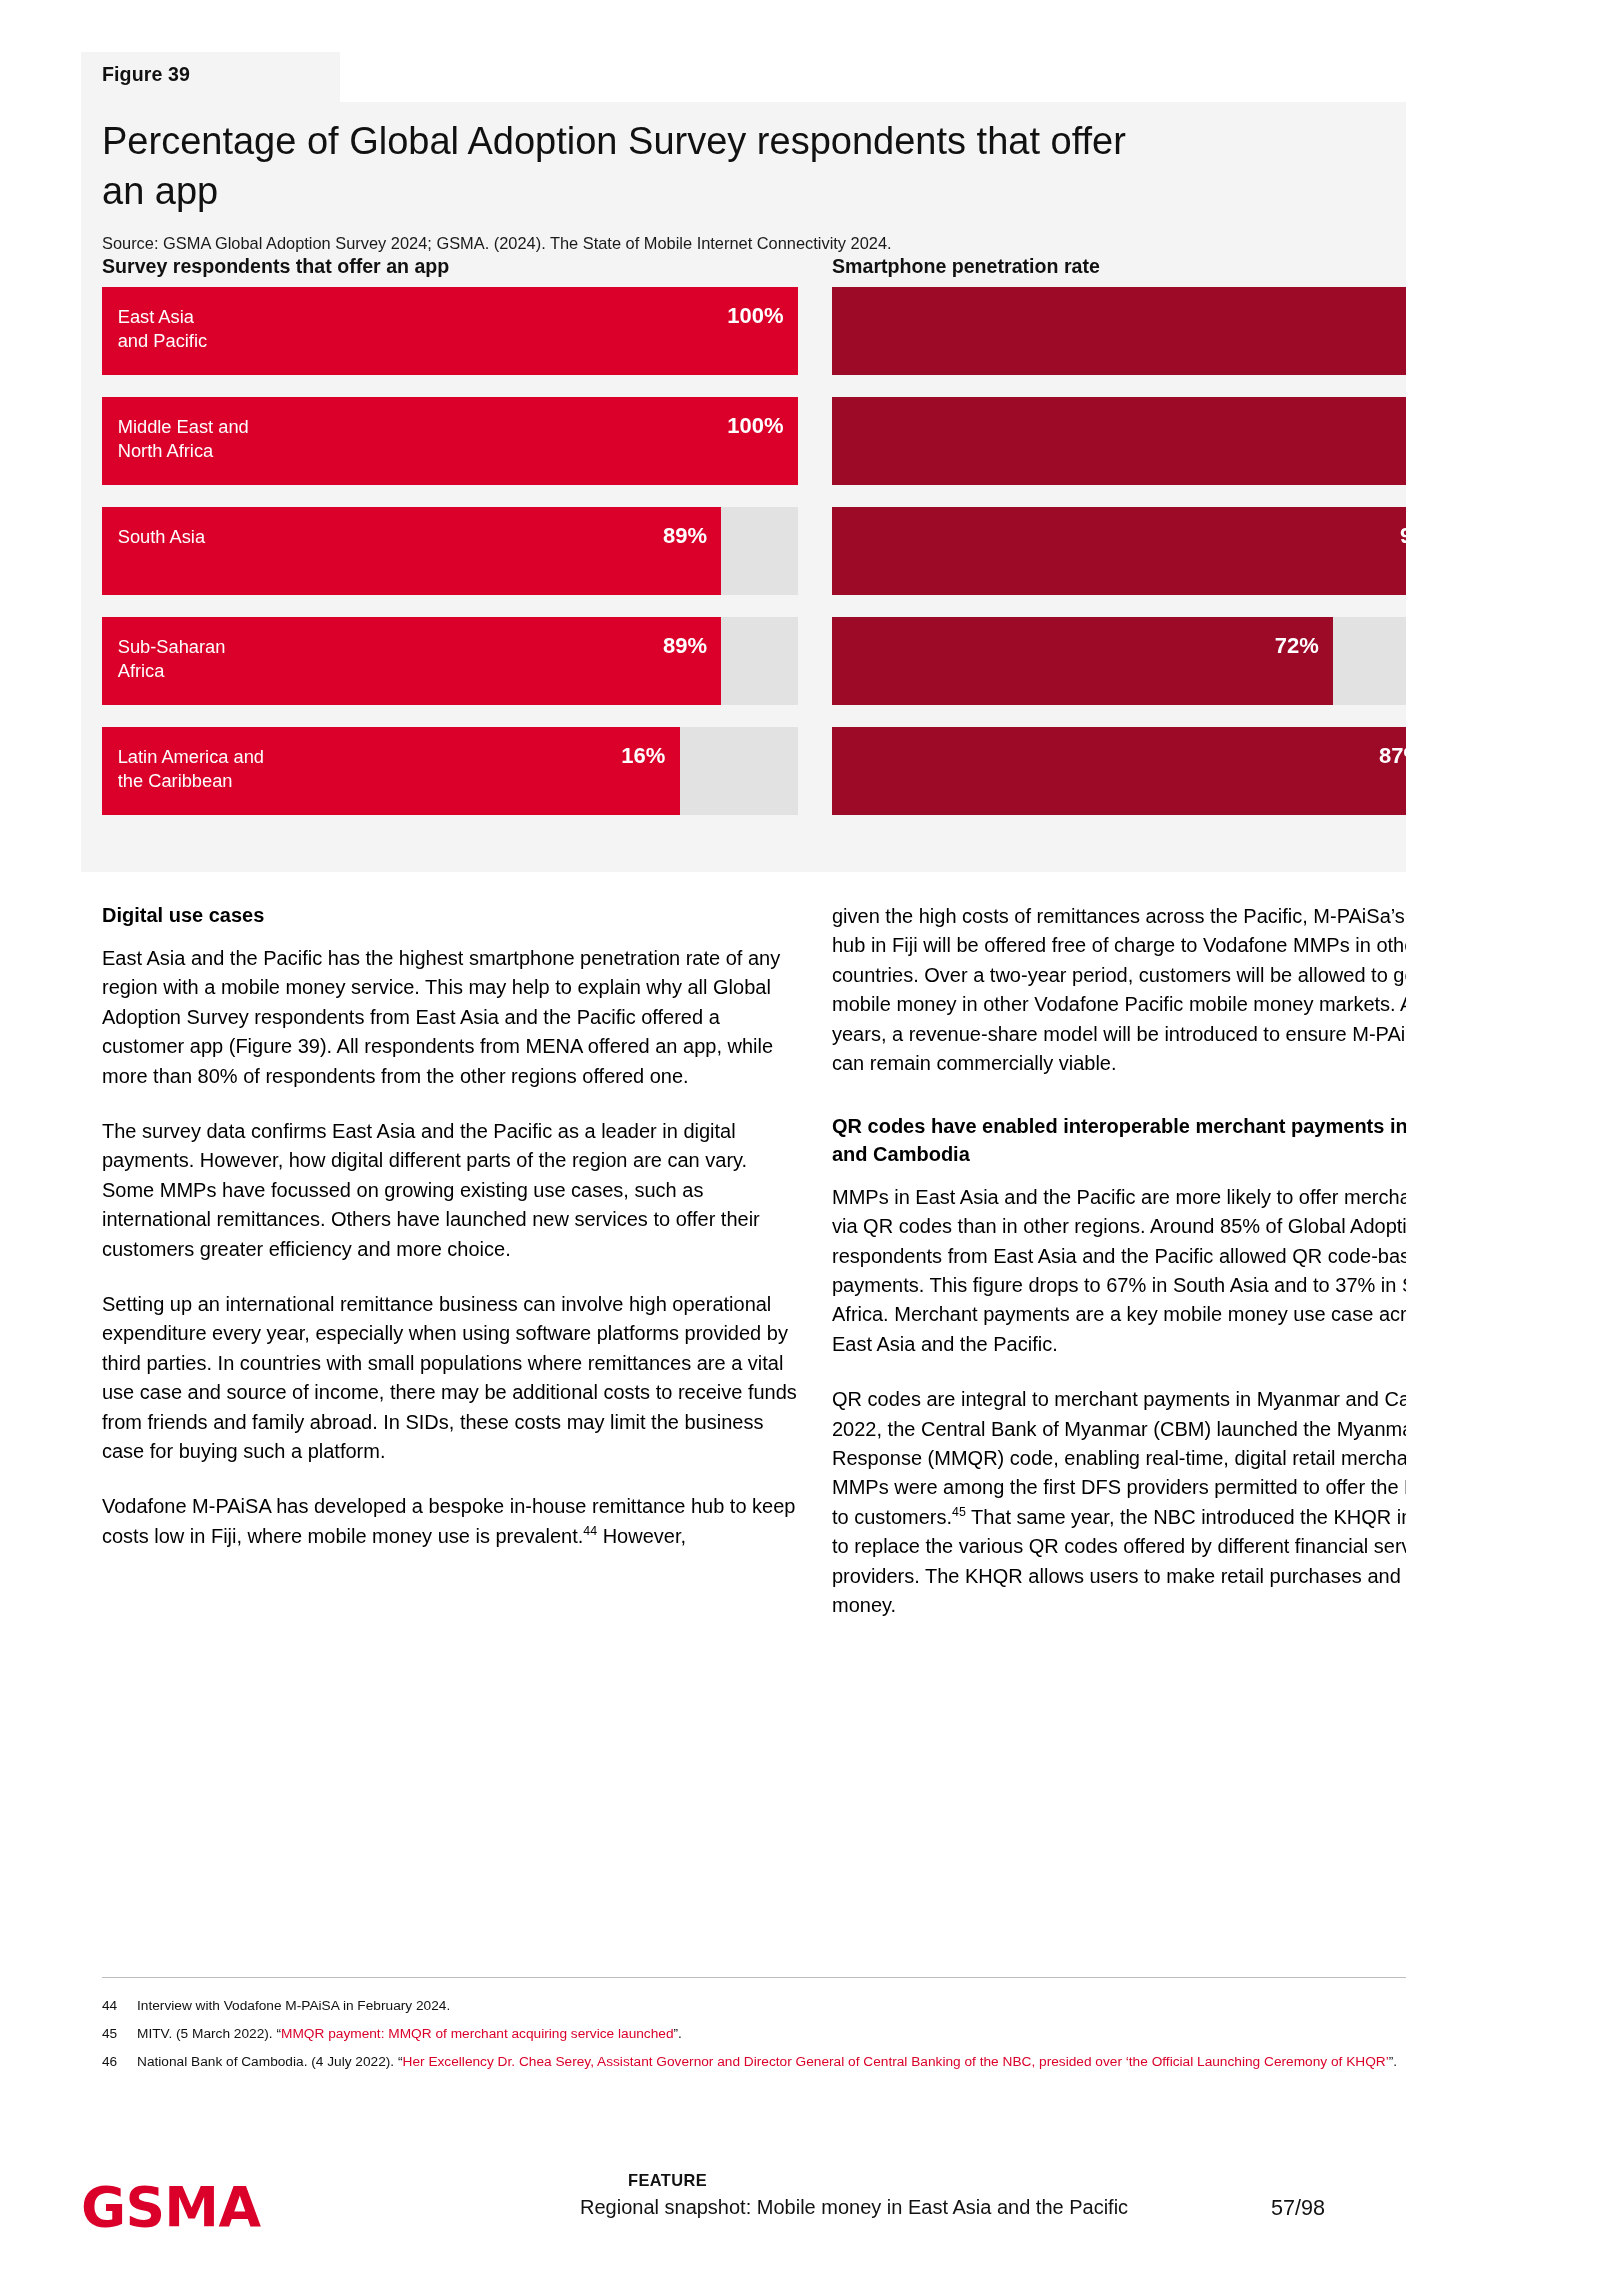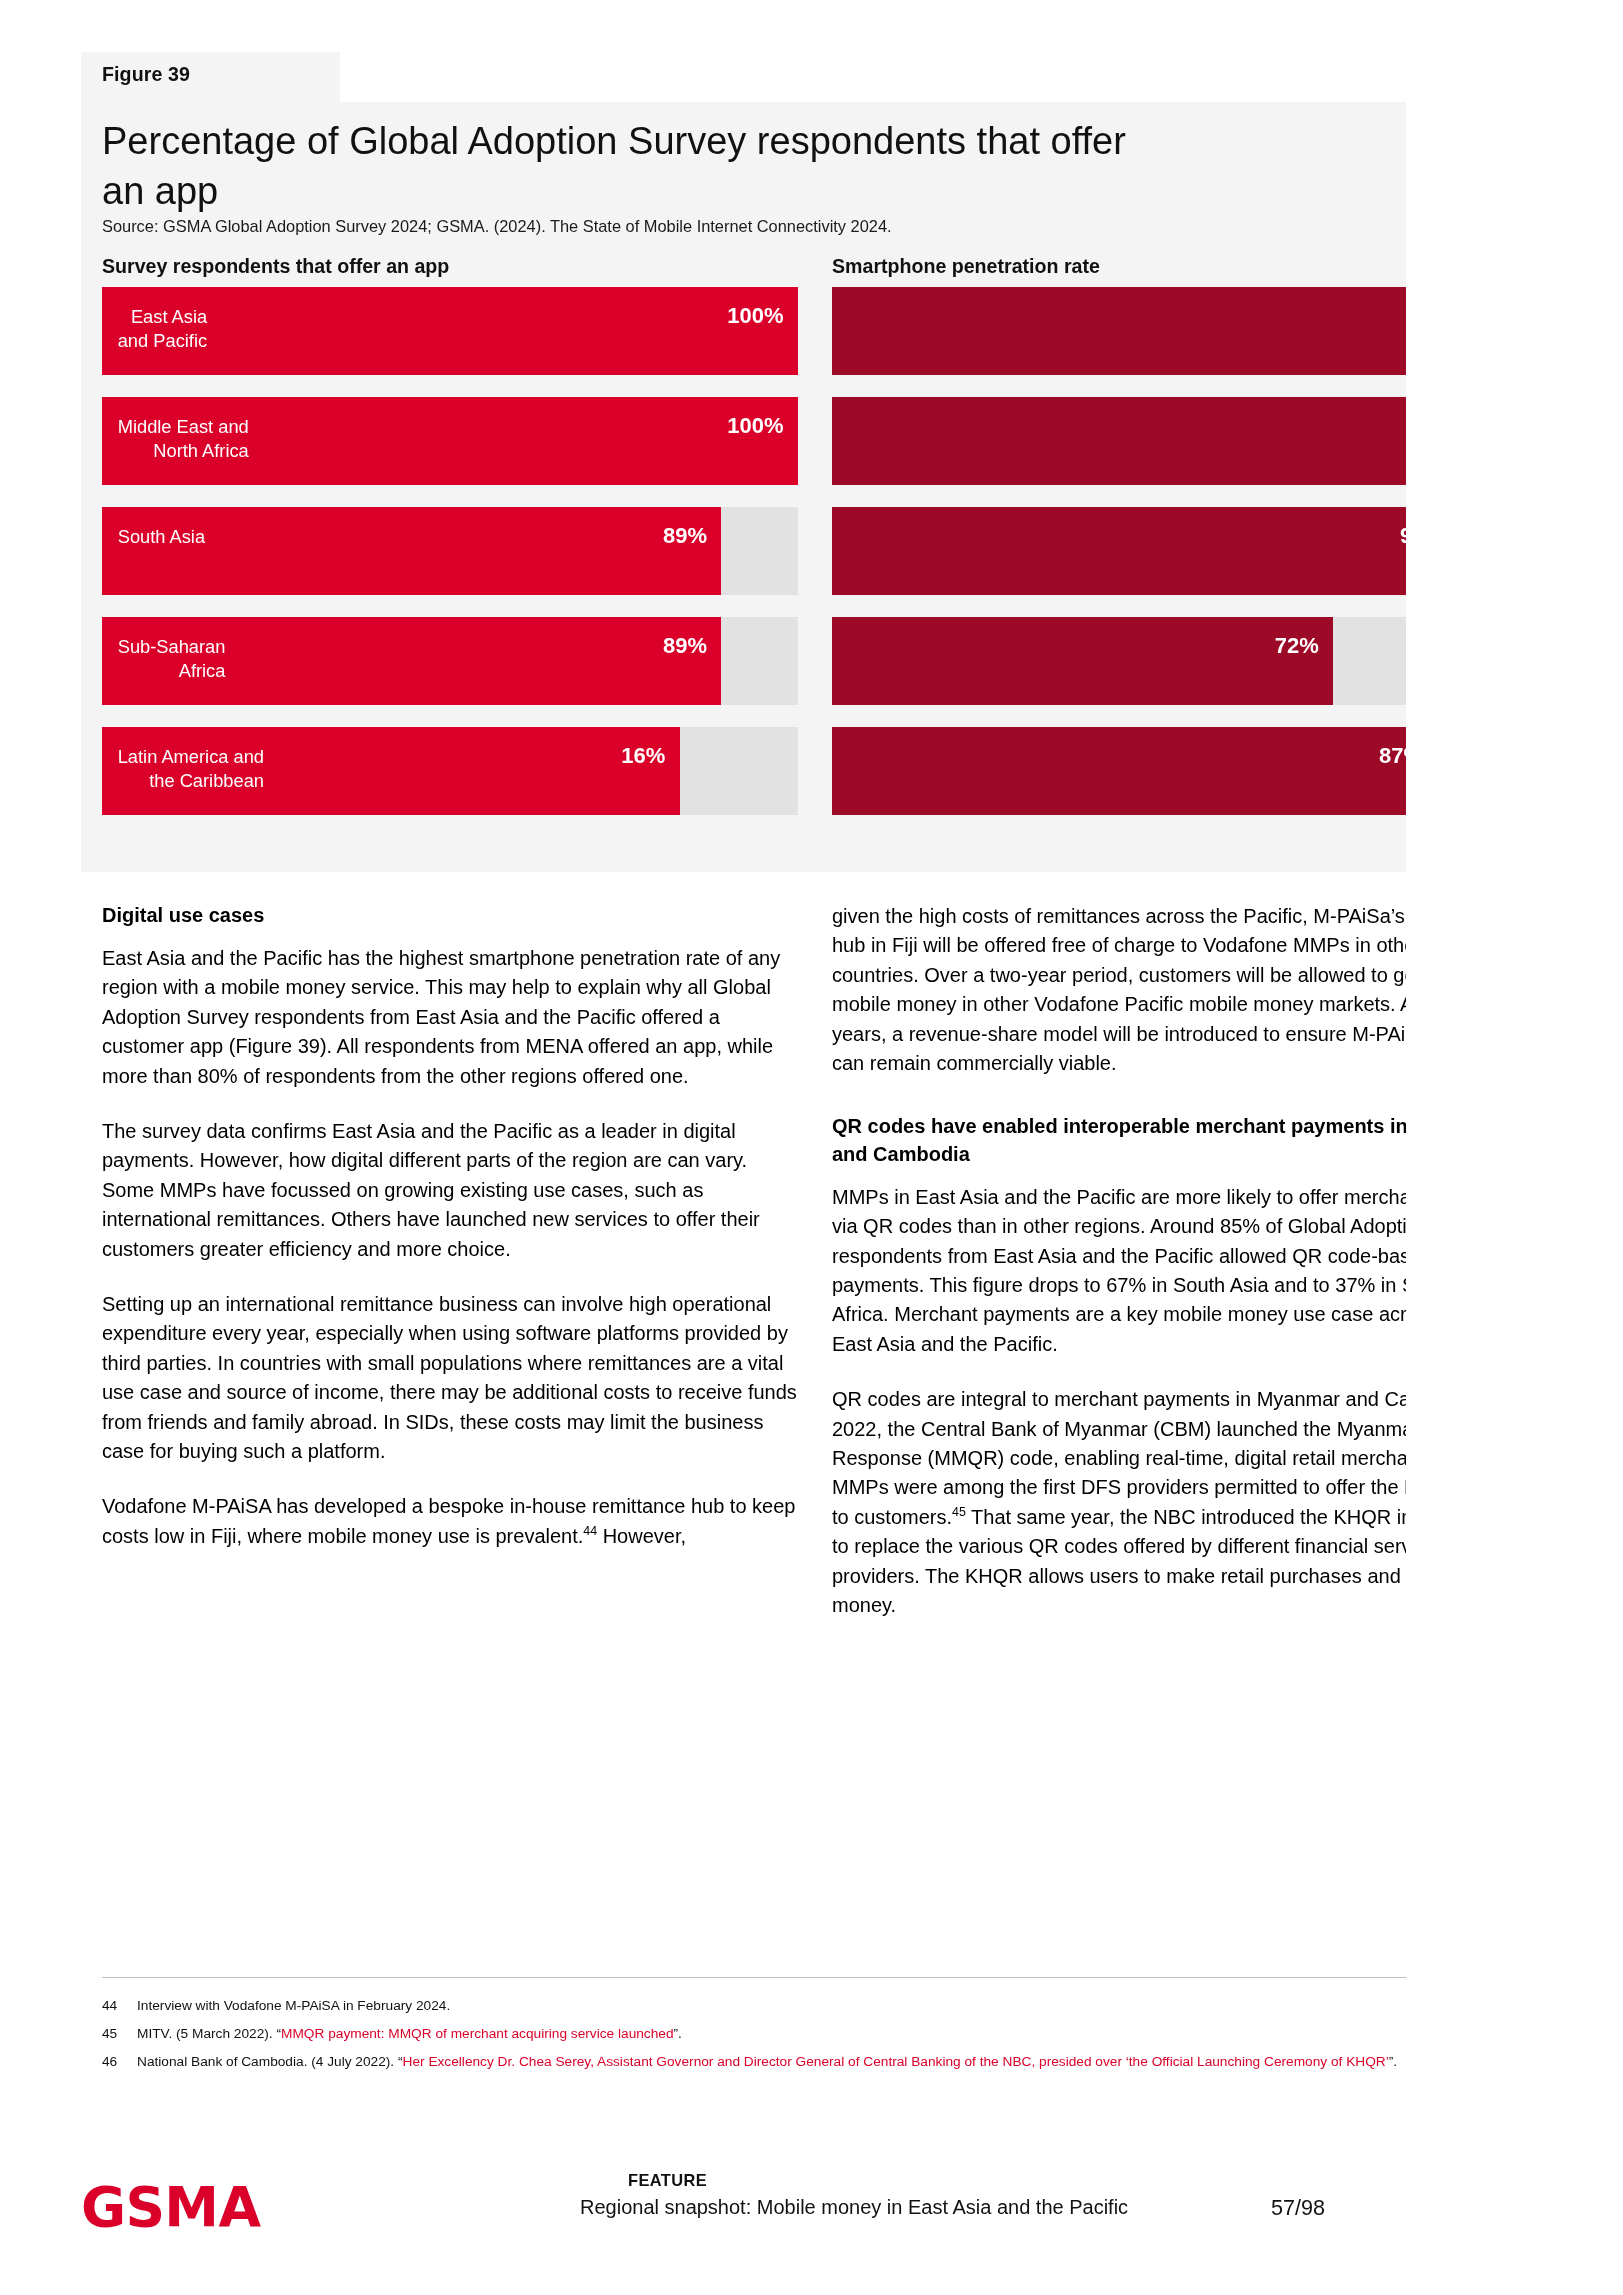--- a/index.html
+++ b/index.html
@@ -50,41 +50,41 @@
     top: 116px;
     width: 1047px;
     font-size: 38px;
     line-height: 50px;
     font-weight: 400;
     color: #111111;
   }
   .fig-source {
     position: absolute;
     left: 102px;
-    top: 217px;
+    top: 234px;
     font-size: 16.4px;
     color: #1a1a1a;
   }
 
   .chart-col-head {
     position: absolute;
     top: 255px;
     font-size: 19.6px;
     font-weight: 700;
     color: #111111;
   }
   .chart-col-head.left  { left: 102px; }
   .chart-col-head.right { left: 832px; }
 
   .bar-group {
     position: absolute;
     top: 287px;
     width: 696px;
   }
-  .bar-group.left  { left: 102px; text-align: right; }
+  .bar-group.left  { left: 102px; }
   .bar-group.right { left: 832px; text-align: center; }
 
   .bar-row {
     position: relative;
     width: 100%;
     height: 88px;
     margin-bottom: 22px;
     background: #e2e2e2;
   }
   .bar-fill {

